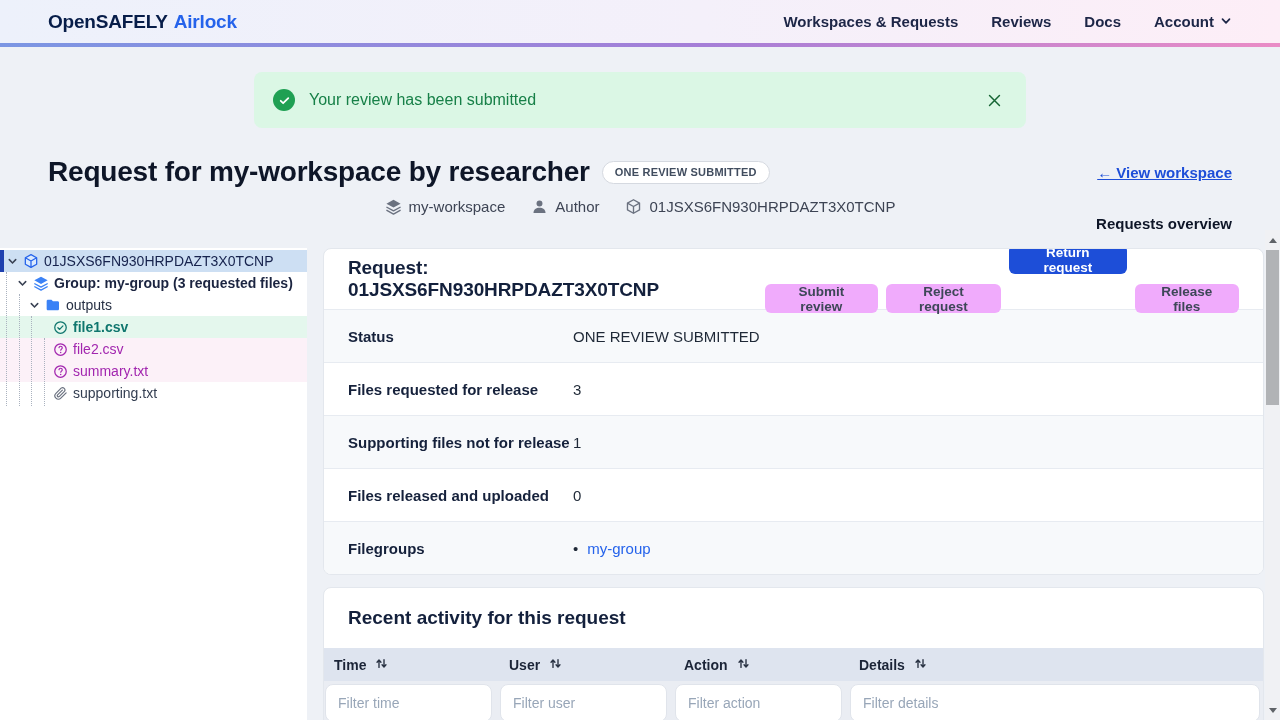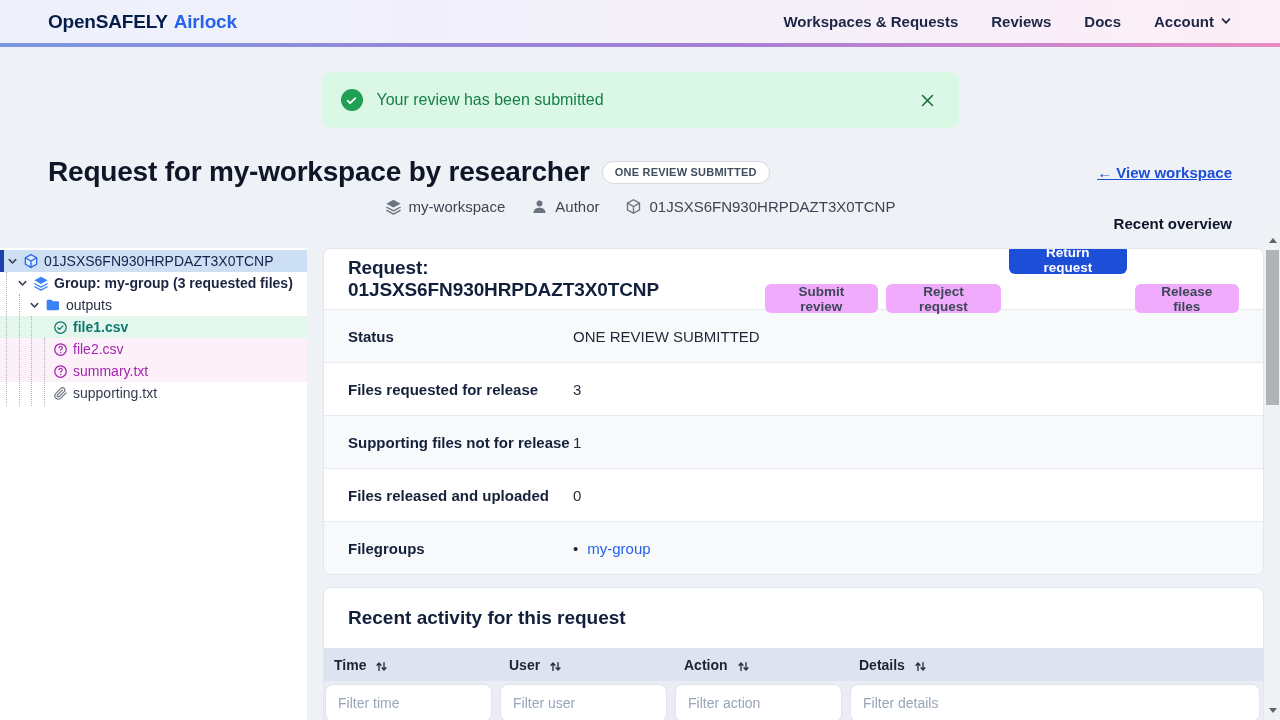--- a/index.html
+++ b/index.html
@@ -20,21 +20,21 @@
   }
   .navbar-border { height: 4px; background: linear-gradient(90deg, #7b96e3, #a57ed7 55%, #ea8cc6); }
   .brand { font-size: 19px; font-weight: 800; letter-spacing: -0.2px; cursor: pointer; }
   .brand-primary { color: #071d49; }
   .brand-secondary { color: #2563eb; margin-left: 6px; }
   .nav-links { margin-left: auto; display: flex; align-items: center; gap: 33px; }
   .nav-link { font-size: 15px; font-weight: 700; color: #1d2647; cursor: pointer; display: flex; align-items: center; gap: 6px; }
 
   
   .alert {
-    width: 637px; height: 56px; margin: 25px auto 0;
+    width: 772px; height: 56px; margin: 25px auto 0;
     background: #dbf7e5; border-radius: 8px;
     display: flex; align-items: center; padding: 0 19px;
   }
   .alert-check {
     width: 22px; height: 22px; border-radius: 50%; background: #1fa053;
     display: flex; align-items: center; justify-content: center; flex: none;
   }
   .alert-msg { margin-left: 14px; color: #178048; font-size: 16px; }
   .alert-close { margin-left: auto; cursor: pointer; display: flex; padding: 4px; }
 
@@ -91,21 +91,21 @@
   .detail-row { display: flex; align-items: center; height: 53px; padding: 0 24px; border-top: 1px solid #e7ebf1; font-size: 15px; }
   .detail-row:nth-child(odd) { background: #f7f9fb; }
   .detail-label { width: 225px; flex: none; font-weight: 700; color: #15213b; }
   .detail-value { color: #1f2937; display: flex; align-items: center; }
   .filegroup-bullet { color: #1f2937; margin-right: 9px; }
   .link-blue { color: #2563eb; cursor: pointer; }
 
   .card2 { margin-top: 12px; border-radius: 8px 8px 0 0; height: 142px; }
   .card2 .section-title { font-size: 19px; font-weight: 700; color: #13203c; padding: 19px 24px 19px; }
   .table-head { display: grid; grid-template-columns: 175px 175px 175px 1fr; background: #dee4ef; height: 33px; align-items: center; }
-  .th { display: flex; align-items: flex-end; gap: 9px; padding-left: 10px; font-size: 14px; font-weight: 700; color: #1b2437; cursor: pointer; }
+  .th { display: flex; align-items: flex-start; gap: 9px; padding-left: 10px; font-size: 14px; font-weight: 700; color: #1b2437; cursor: pointer; }
   .sort-icon { display: flex; color: #2b3445; }
   .filter-row { display: grid; grid-template-columns: 175px 175px 175px 1fr; background: #eaedf3; padding: 3px 1px 8px 1px; height: 49px; }
   .filter-cell { padding-right: 8px; }
   .filter-cell:last-child { padding-right: 2px; }
   .filter-input {
     width: 100%; height: 38px; border: 1px solid #e0e4eb; border-radius: 8px;
     background: #fff; padding: 0 12px; font-family: "Liberation Sans", sans-serif; font-size: 14px; color: #334155;
     outline: none;
   }
   .filter-input::placeholder { color: #98a6b8; }
@@ -185,21 +185,21 @@
       <span class="meta-item">
         <span>
             <svg viewBox="0 0 24 24" width="17" height="17" style="display:block">
               <path d="M12 2.5l8.5 4.7v9.6L12 21.5l-8.5-4.7V7.2z" fill="none" stroke="currentColor" stroke-width="1.9" stroke-linejoin="round"></path>
               <path d="M3.5 7.2L12 12l8.5-4.8M12 12v9.5" fill="none" stroke="currentColor" stroke-width="1.9" stroke-linejoin="round"></path>
             </svg>
           </span>
         <span>01JSXS6FN930HRPDAZT3X0TCNP</span>
       </span>
     </div>
-    <span class="overview-label">Recent overview</span>
+    <span class="overview-label">Requests overview</span>
   </div>
 </div>
 
 <div class="content">
 
   <div class="sidebar">
     <div class="tree-row row-selected">
       <span class="caret">
           <svg viewBox="0 0 12 12" width="11" height="11">
             <path d="M2.5 4l3.5 3.6L9.5 4" fill="none" stroke="currentColor" stroke-width="1.7" stroke-linecap="round"></path>

